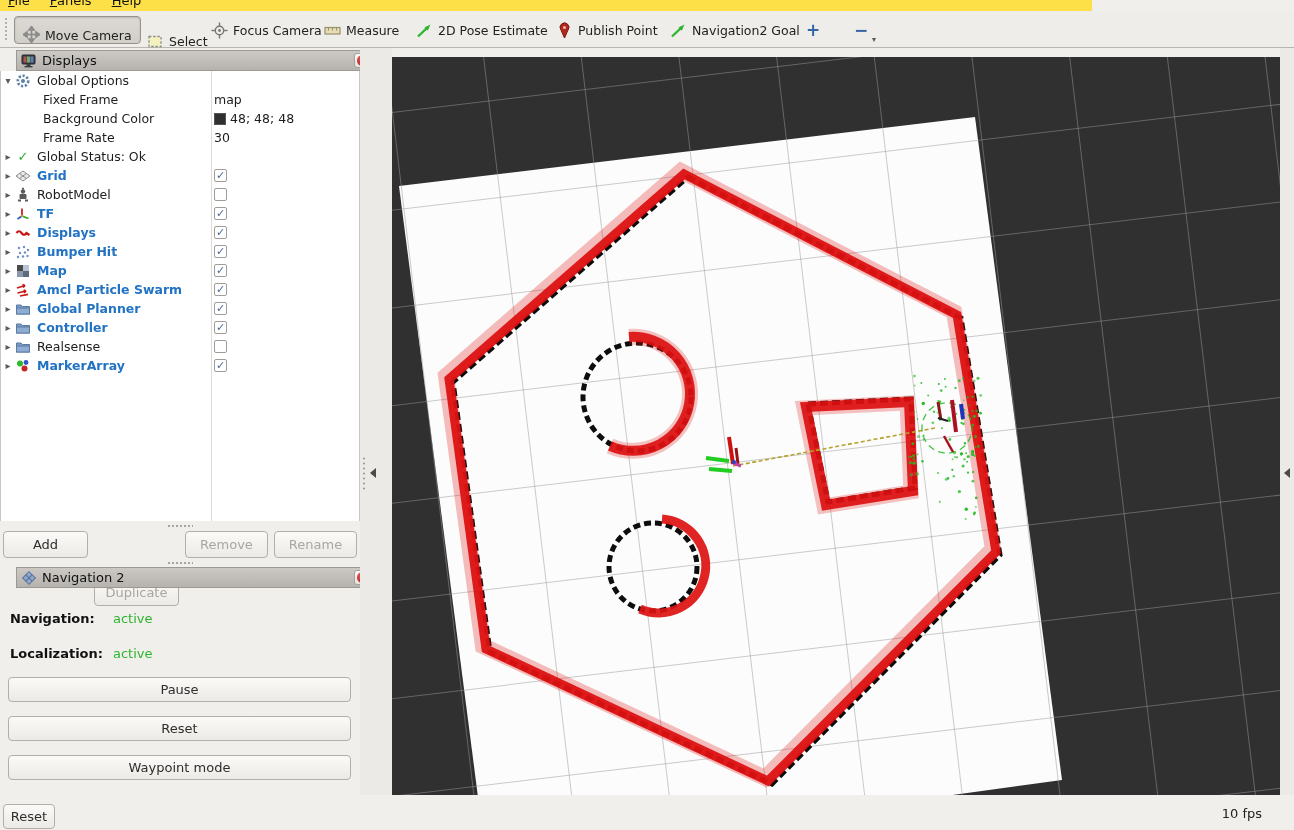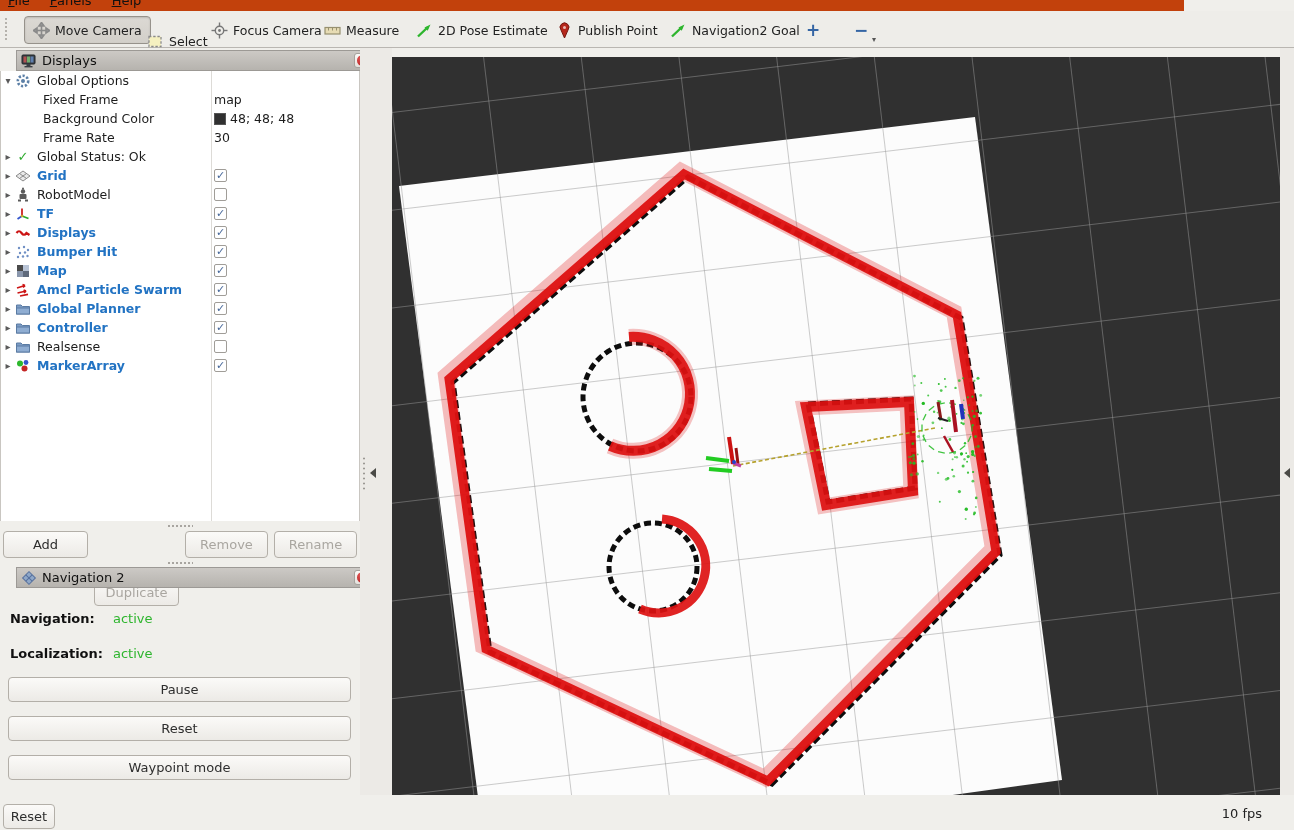--- a/index.html
+++ b/index.html
@@ -1,20 +1,20 @@
 <!DOCTYPE html>
 <html><head>
 <meta charset="utf-8">
 <style>
   * { margin:0; padding:0; box-sizing:border-box; }
   html,body { width:1294px; height:830px; overflow:hidden; background:#f0efeb;
               font-family:"DejaVu Sans","Liberation Sans",sans-serif; font-size:13px; color:#1c1c1c; }
 
   
-  #menubar { position:absolute; left:0; top:0; width:1184px; height:11px; overflow:hidden; background:#c2410c; }
+  #menubar { position:absolute; left:0; top:0; width:1092px; height:11px; overflow:hidden; background:#fde047; }
   #menubar .mwrap { position:absolute; top:-7px; left:6px; display:flex; gap:16px; font-size:13px; color:#111; }
   .menu-item { padding:0 2px; cursor:default; }
   .menu-item u { text-decoration:underline; }
 
   
   #toolbar { position:absolute; left:0; top:11px; width:1294px; height:37px; background:#eeede9;
              border-bottom:1px solid #b9b6b1; }
   .grip { position:absolute; left:4px; top:6px; width:5px; height:25px;
           background-image:radial-gradient(#b5b2ac 1px, transparent 1.2px); background-size:4px 4px; }
   .tool { position:absolute; top:5px; height:28px; display:flex; align-items:center; gap:5px;
@@ -81,21 +81,21 @@
   <div class="mwrap">
     <span class="menu-item ul-first"><u>F</u>ile</span>
     <span class="menu-item ul-first"><u>P</u>anels</span>
     <span class="menu-item ul-first"><u>H</u>elp</span>
   </div>
 </div>
 
 <div id="toolbar">
   <div class="grip"></div>
 
-  <div class="tool pressed" style="left:24px;">
+  <div class="tool pressed" style="left:14px;align-items:flex-end;">
     <span class="ticon16">
       <svg width="17" height="17">
           <g stroke="#8a8a8a" stroke-width="1.6" fill="#9a9a9a">
         <line x1="8.5" y1="3" x2="8.5" y2="14"></line>
             <line x1="3" y1="8.5" x2="14" y2="8.5"></line>
         <polygon points="8.5,0.5 6,4 11,4"></polygon>
             <polygon points="8.5,16.5 6,13 11,13"></polygon>
         <polygon points="0.5,8.5 4,6 4,11"></polygon>
             <polygon points="16.5,8.5 13,6 13,11"></polygon>
           </g>

